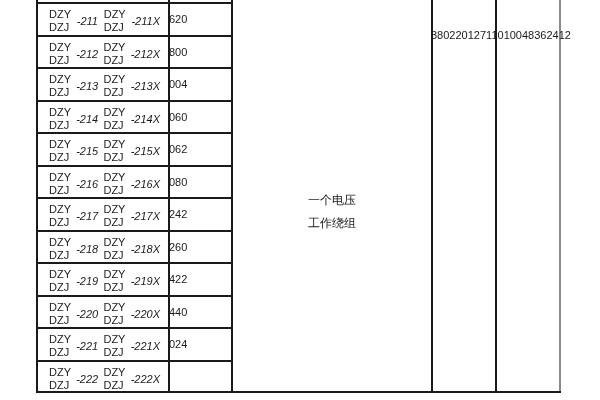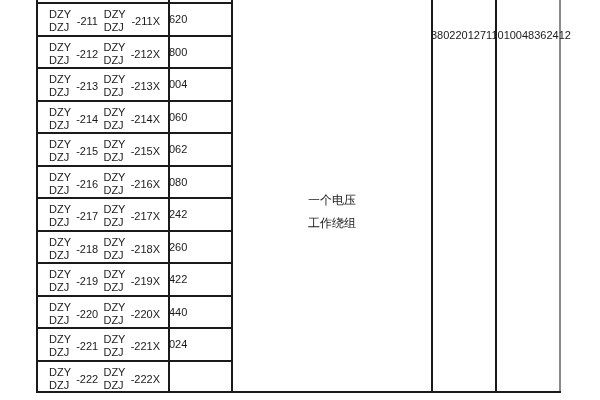--- a/index.html
+++ b/index.html
@@ -38,21 +38,21 @@
     width:131px;
     padding:4px 9px 0 11px;
     justify-content:space-between;
     font-size:11px;
     border-radius:15px;
   }
   .stack {
     display:flex; flex-direction:column;
     line-height:13px;
   }
-  .suffix { font-size:11px; }
+  .suffix { font-size:11px;font-style:italic; }
   .code-cell {
     width:62px;
     justify-content:flex-start;
     font-size:11px;
   }
   
   .winding-note {
     position:absolute; left:233px; top:0; width:198px; height:332px;
     text-align:center; font-size:12px; line-height:16px;
   }

